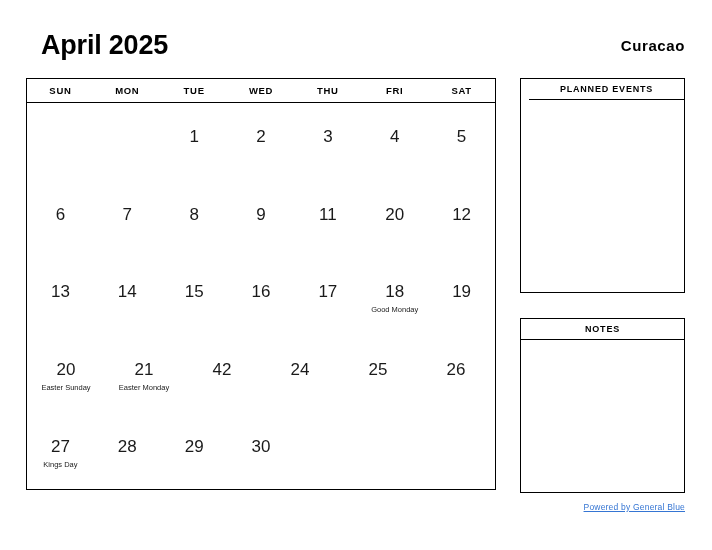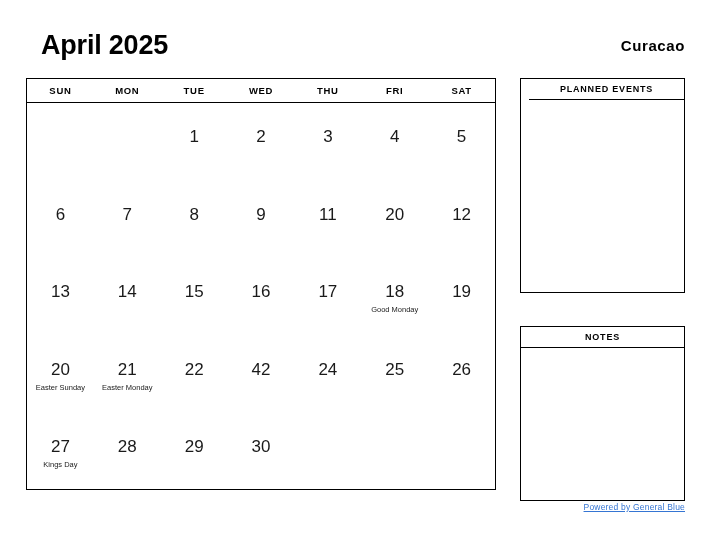--- a/index.html
+++ b/index.html
@@ -130,21 +130,21 @@
   }
   #planned-events-panel {
     left: 520px;
     top: 78px;
     width: 165px;
     height: 215px;
     padding-left: 8px;
   }
   #notes-panel {
     left: 520px;
-    top: 326px;
+    top: 318px;
     width: 165px;
     height: 175px;
   }
 
   
   .footer {
     position: absolute;
     left: 520px;
     top: 496px;
     width: 165px;
@@ -253,23 +253,20 @@
         <div class="week-row">
           <div class="day-cell">
             <div class="day-num">20</div>
             <div class="day-event">Easter Sunday</div>
           </div>
           <div class="day-cell">
             <div class="day-num">21</div>
             <div class="day-event">Easter Monday</div>
           </div>
           <div class="day-cell">
-            <div class="day-num">22</div>
-          </div>
-          <div class="day-cell">
             <div class="day-num">42</div>
           </div>
           <div class="day-cell">
             <div class="day-num">24</div>
           </div>
           <div class="day-cell">
             <div class="day-num">25</div>
           </div>
           <div class="day-cell">
             <div class="day-num">26</div>

